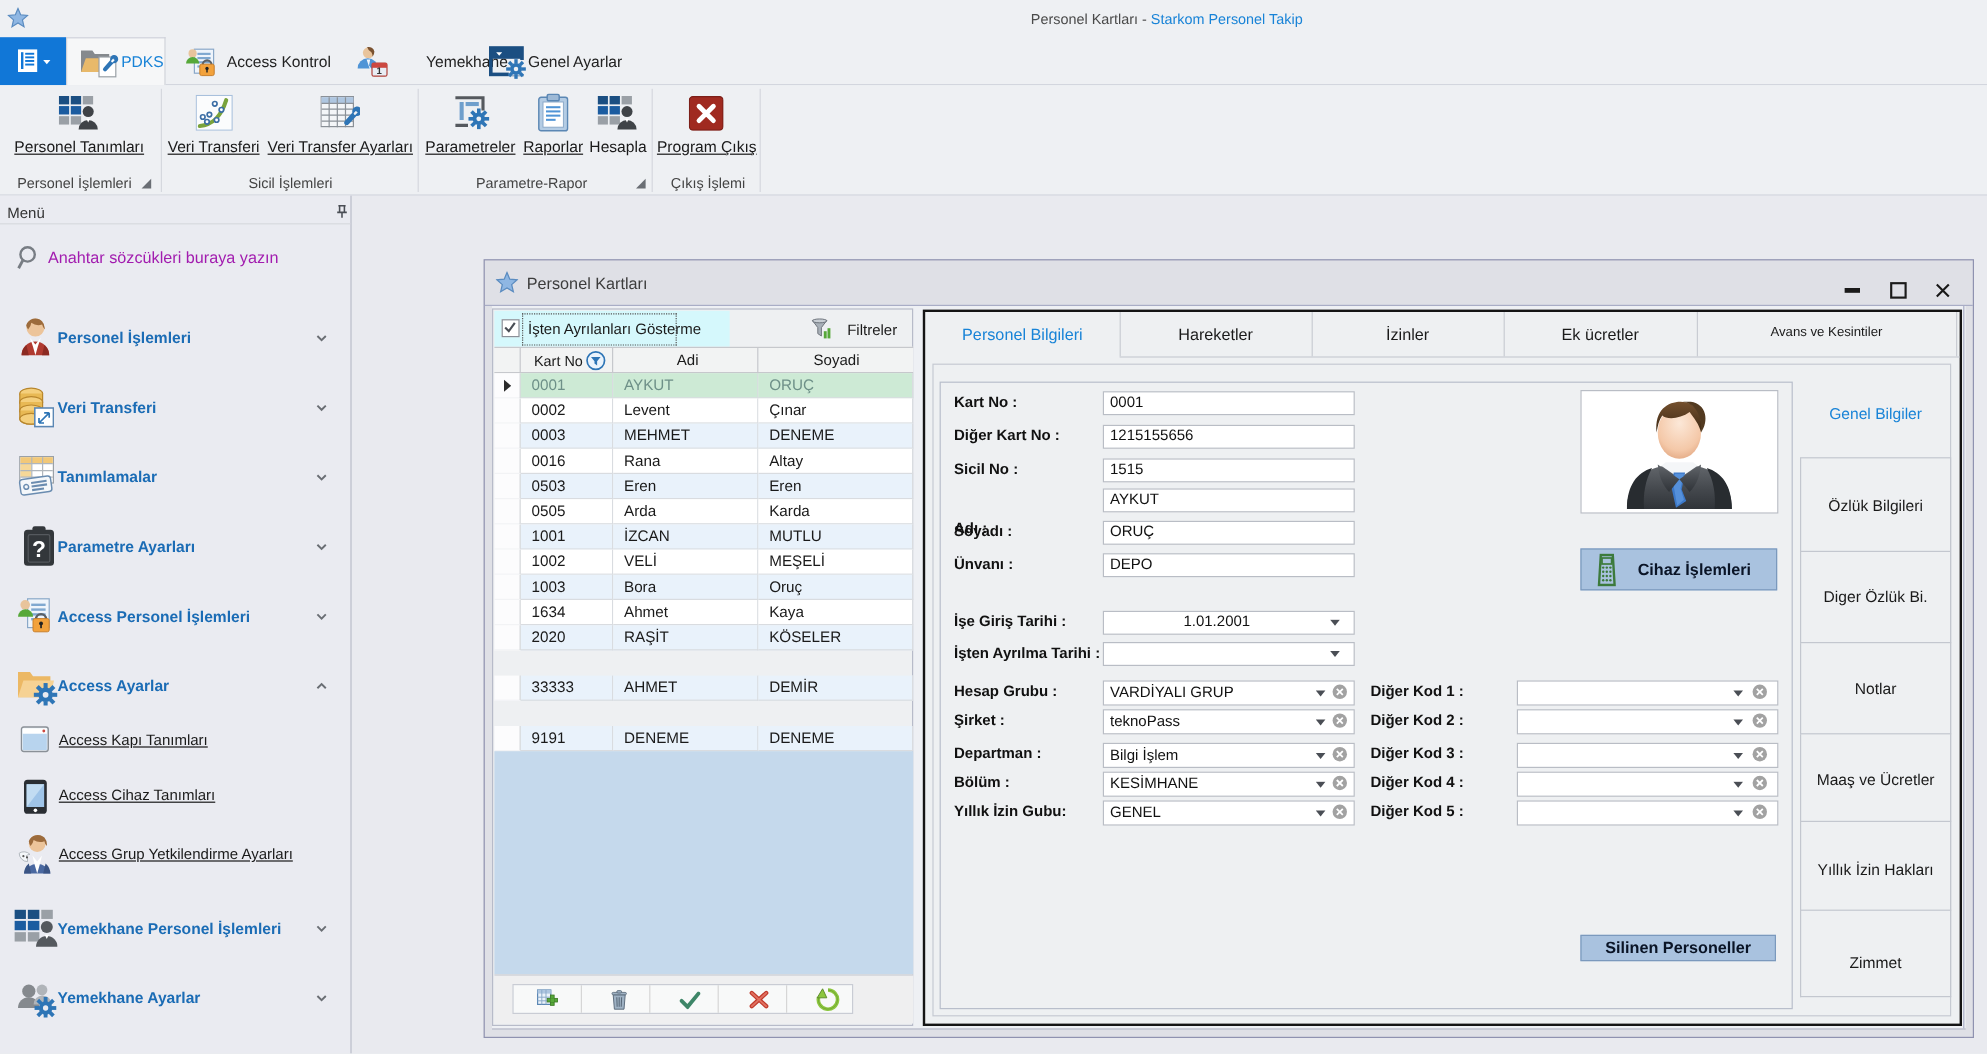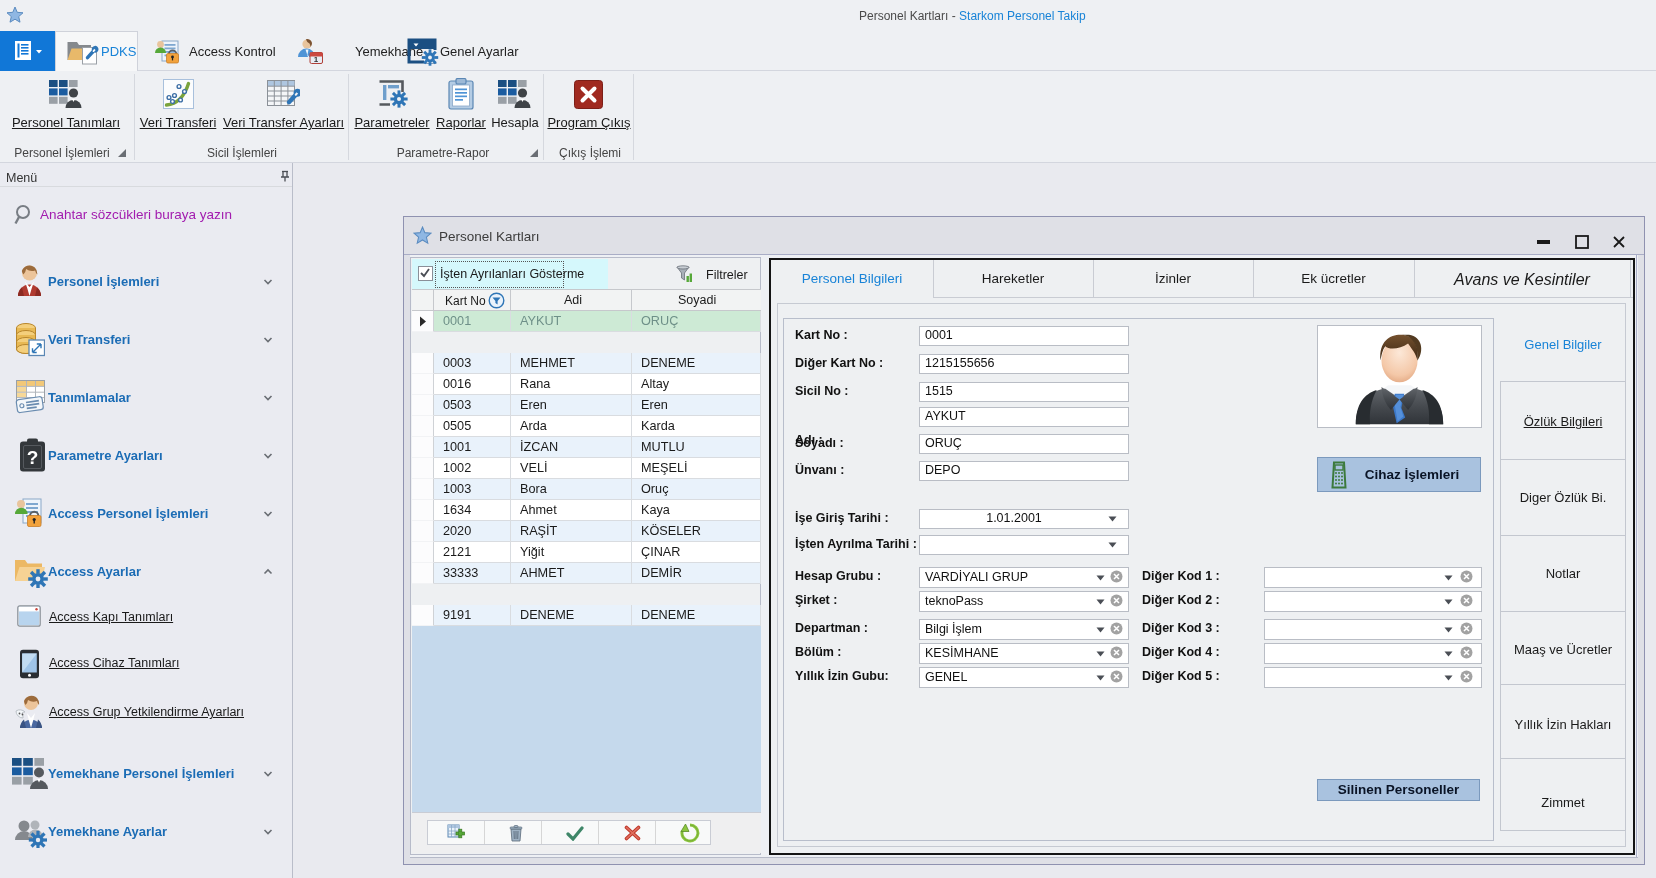--- a/index.html
+++ b/index.html
@@ -484,20 +484,26 @@
   <div class="gr sel" style="left:1px;top:53px;">
         <div class="gc gc0">
           <svg style="position:absolute;left:7px;top:5px;" width="8" height="11" viewBox="0 0 8 11">
             <path d="M1 0.5 L7 5.5 L1 10.5 Z" fill="#2a2a2a"></path>
           </svg>
         </div>
         <div class="gc gc1">0001</div>
         <div class="gc gc2">AYKUT</div>
         <div class="gc gc3">ORUÇ</div>
       </div>
+  <div class="gr" style="left:1px;top:74px;">
+        <div class="gc gc0"></div>
+        <div class="gc gc1">0002</div>
+        <div class="gc gc2">Levent</div>
+        <div class="gc gc3">Çınar</div>
+      </div>
   <div class="gr odd" style="left:1px;top:95px;">
         <div class="gc gc0"></div>
         <div class="gc gc1">0003</div>
         <div class="gc gc2">MEHMET</div>
         <div class="gc gc3">DENEME</div>
       </div>
   <div class="gr" style="left:1px;top:116px;">
         <div class="gc gc0"></div>
         <div class="gc gc1">0016</div>
         <div class="gc gc2">Rana</div>
@@ -537,26 +543,20 @@
         <div class="gc gc0"></div>
         <div class="gc gc1">1634</div>
         <div class="gc gc2">Ahmet</div>
         <div class="gc gc3">Kaya</div>
       </div>
   <div class="gr odd" style="left:1px;top:263px;">
         <div class="gc gc0"></div>
         <div class="gc gc1">2020</div>
         <div class="gc gc2">RAŞİT</div>
         <div class="gc gc3">KÖSELER</div>
-      </div>
-  <div class="gr" style="left:1px;top:284px;">
-        <div class="gc gc0"></div>
-        <div class="gc gc1">2121</div>
-        <div class="gc gc2">Yiğit</div>
-        <div class="gc gc3">ÇINAR</div>
       </div>
   <div class="gr odd" style="left:1px;top:305px;">
         <div class="gc gc0"></div>
         <div class="gc gc1">33333</div>
         <div class="gc gc2">AHMET</div>
         <div class="gc gc3">DEMİR</div>
       </div>
   <div class="gr odd" style="left:1px;top:347px;">
         <div class="gc gc0"></div>
         <div class="gc gc1">9191</div>
@@ -612,21 +612,21 @@
 <div class="abs" style="left:933px;top:260px;width:700px;height:38px;border-bottom:1px solid #c9ccd3;box-sizing:border-box;"></div>
 <div class="abs" style="left:933px;top:260px;width:1px;height:37px;background:#c9ccd3;"></div>
 <div class="abs" style="left:1093px;top:260px;width:1px;height:37px;background:#c9ccd3;"></div>
 <div class="abs" style="left:1253px;top:260px;width:1px;height:37px;background:#c9ccd3;"></div>
 <div class="abs" style="left:1414px;top:260px;width:1px;height:37px;background:#c9ccd3;"></div>
 <div class="abs" style="left:1630px;top:260px;width:1px;height:37px;background:#c9ccd3;"></div>
 <div class="abs" style="left:771px;top:271px;width:162px;height:16px;font-size:13.5px;color:#1883d7;text-align:center;">Personel Bilgileri</div>
 <div class="abs" style="left:933px;top:271px;width:160px;height:16px;font-size:13.5px;color:#1a1a1a;text-align:center;">Hareketler</div>
 <div class="abs" style="left:1093px;top:271px;width:160px;height:16px;font-size:13.5px;color:#1a1a1a;text-align:center;">İzinler</div>
 <div class="abs" style="left:1253px;top:271px;width:161px;height:16px;font-size:13.5px;color:#1a1a1a;text-align:center;">Ek ücretler</div>
-<div class="abs" style="left:1414px;top:271px;width:216px;height:16px;font-size:16px;color:#1a1a1a;text-align:center;font-style:italic;">Avans ve Kesintiler</div>
+<div class="abs" style="left:1414px;top:271px;width:216px;height:16px;font-size:11px;color:#1a1a1a;text-align:center;">Avans ve Kesintiler</div>
 
 <div class="abs" style="left:777px;top:303px;width:849px;height:544px;border:1px solid #c6cad2;box-sizing:border-box;"></div>
 <div class="abs" style="left:783px;top:318px;width:711px;height:523px;border:1px solid #b8becb;box-sizing:border-box;"></div>
 <div class="abs formlabel" style="left:795px;top:328px;">Kart No :</div>
 <div class="tbox" style="left:919px;top:326px;width:208px;height:18px;"></div>
 <div class="tboxtxt" style="left:925px;top:328px;">0001</div>
 <div class="abs formlabel" style="left:795px;top:356px;">Diğer Kart No :</div>
 <div class="tbox" style="left:919px;top:354px;width:208px;height:18px;"></div>
 <div class="tboxtxt" style="left:925px;top:356px;">1215155656</div>
 <div class="abs formlabel" style="left:795px;top:384px;">Sicil No :</div>
@@ -798,21 +798,21 @@
         <circle cx="14" cy="22.5" r="1"></circle>
       </g>
 </svg>
 <div class="abs" style="left:1352px;top:467px;width:120px;font-size:13.5px;font-weight:bold;color:#0a1426;text-align:center;">Cihaz İşlemleri</div>
 
 <div class="abs" style="left:1317px;top:779px;width:163px;height:22px;background:#a9c2df;border:1px solid #7b99bd;box-sizing:border-box;"></div>
 <div class="abs" style="left:1317px;top:782px;width:163px;font-size:13.5px;font-weight:bold;color:#0a1426;text-align:center;">Silinen Personeller</div>
 
 <div class="abs rstack" style="left:1500px;top:337px;width:126px;color:#1883d7;">Genel Bilgiler</div>
 <div class="abs" style="left:1500px;top:381px;width:126px;height:79px;border:1px solid #c3c7cf;box-sizing:border-box;"></div>
-<div class="abs rstack" style="left:1500px;top:414px;width:126px;text-decoration:underline;">Özlük Bilgileri</div>
+<div class="abs rstack" style="left:1500px;top:414px;width:126px;">Özlük Bilgileri</div>
 <div class="abs" style="left:1500px;top:460px;width:126px;height:76px;border:1px solid #c3c7cf;border-top:none;box-sizing:border-box;"></div>
 <div class="abs rstack" style="left:1500px;top:490px;width:126px;">Diger Özlük Bi.</div>
 <div class="abs" style="left:1500px;top:536px;width:126px;height:76px;border:1px solid #c3c7cf;border-top:none;box-sizing:border-box;"></div>
 <div class="abs rstack" style="left:1500px;top:566px;width:126px;">Notlar</div>
 <div class="abs" style="left:1500px;top:612px;width:126px;height:73px;border:1px solid #c3c7cf;border-top:none;box-sizing:border-box;"></div>
 <div class="abs rstack" style="left:1500px;top:642px;width:126px;">Maaş ve Ücretler</div>
 <div class="abs" style="left:1500px;top:685px;width:126px;height:74px;border:1px solid #c3c7cf;border-top:none;box-sizing:border-box;"></div>
 <div class="abs rstack" style="left:1500px;top:717px;width:126px;">Yıllık İzin Hakları</div>
 <div class="abs" style="left:1500px;top:759px;width:126px;height:72px;border:1px solid #c3c7cf;border-top:none;box-sizing:border-box;"></div>
 <div class="abs rstack" style="left:1500px;top:795px;width:126px;">Zimmet</div>

